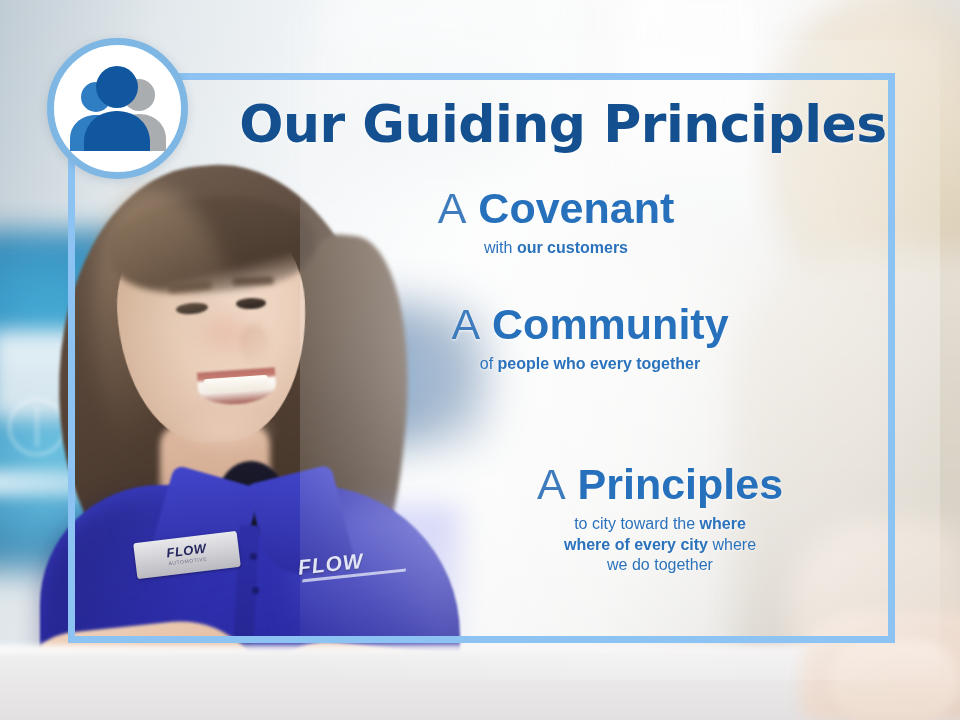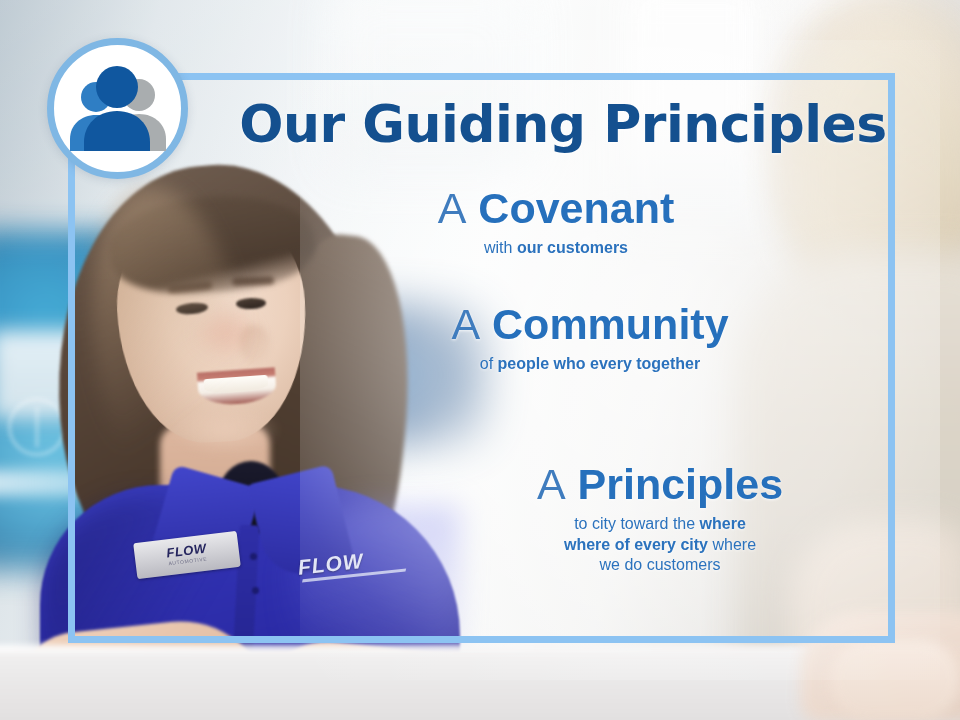--- a/index.html
+++ b/index.html
@@ -315,17 +315,17 @@
   </div>
 
   <div class="block" id="b3">
     <div class="head">
       <span class="art">A</span>
       <span class="word"> Principles</span>
     </div>
     <div class="sub">
       <span class="lite">to city toward the </span><b>where</b><br>
       <b>where of every city</b><span class="lite"> where</span><br>
-      <span class="lite">we do customers</span>
+      <span class="lite">we do together</span>
     </div>
   </div>
 
 </div>
 
 </body></html>

